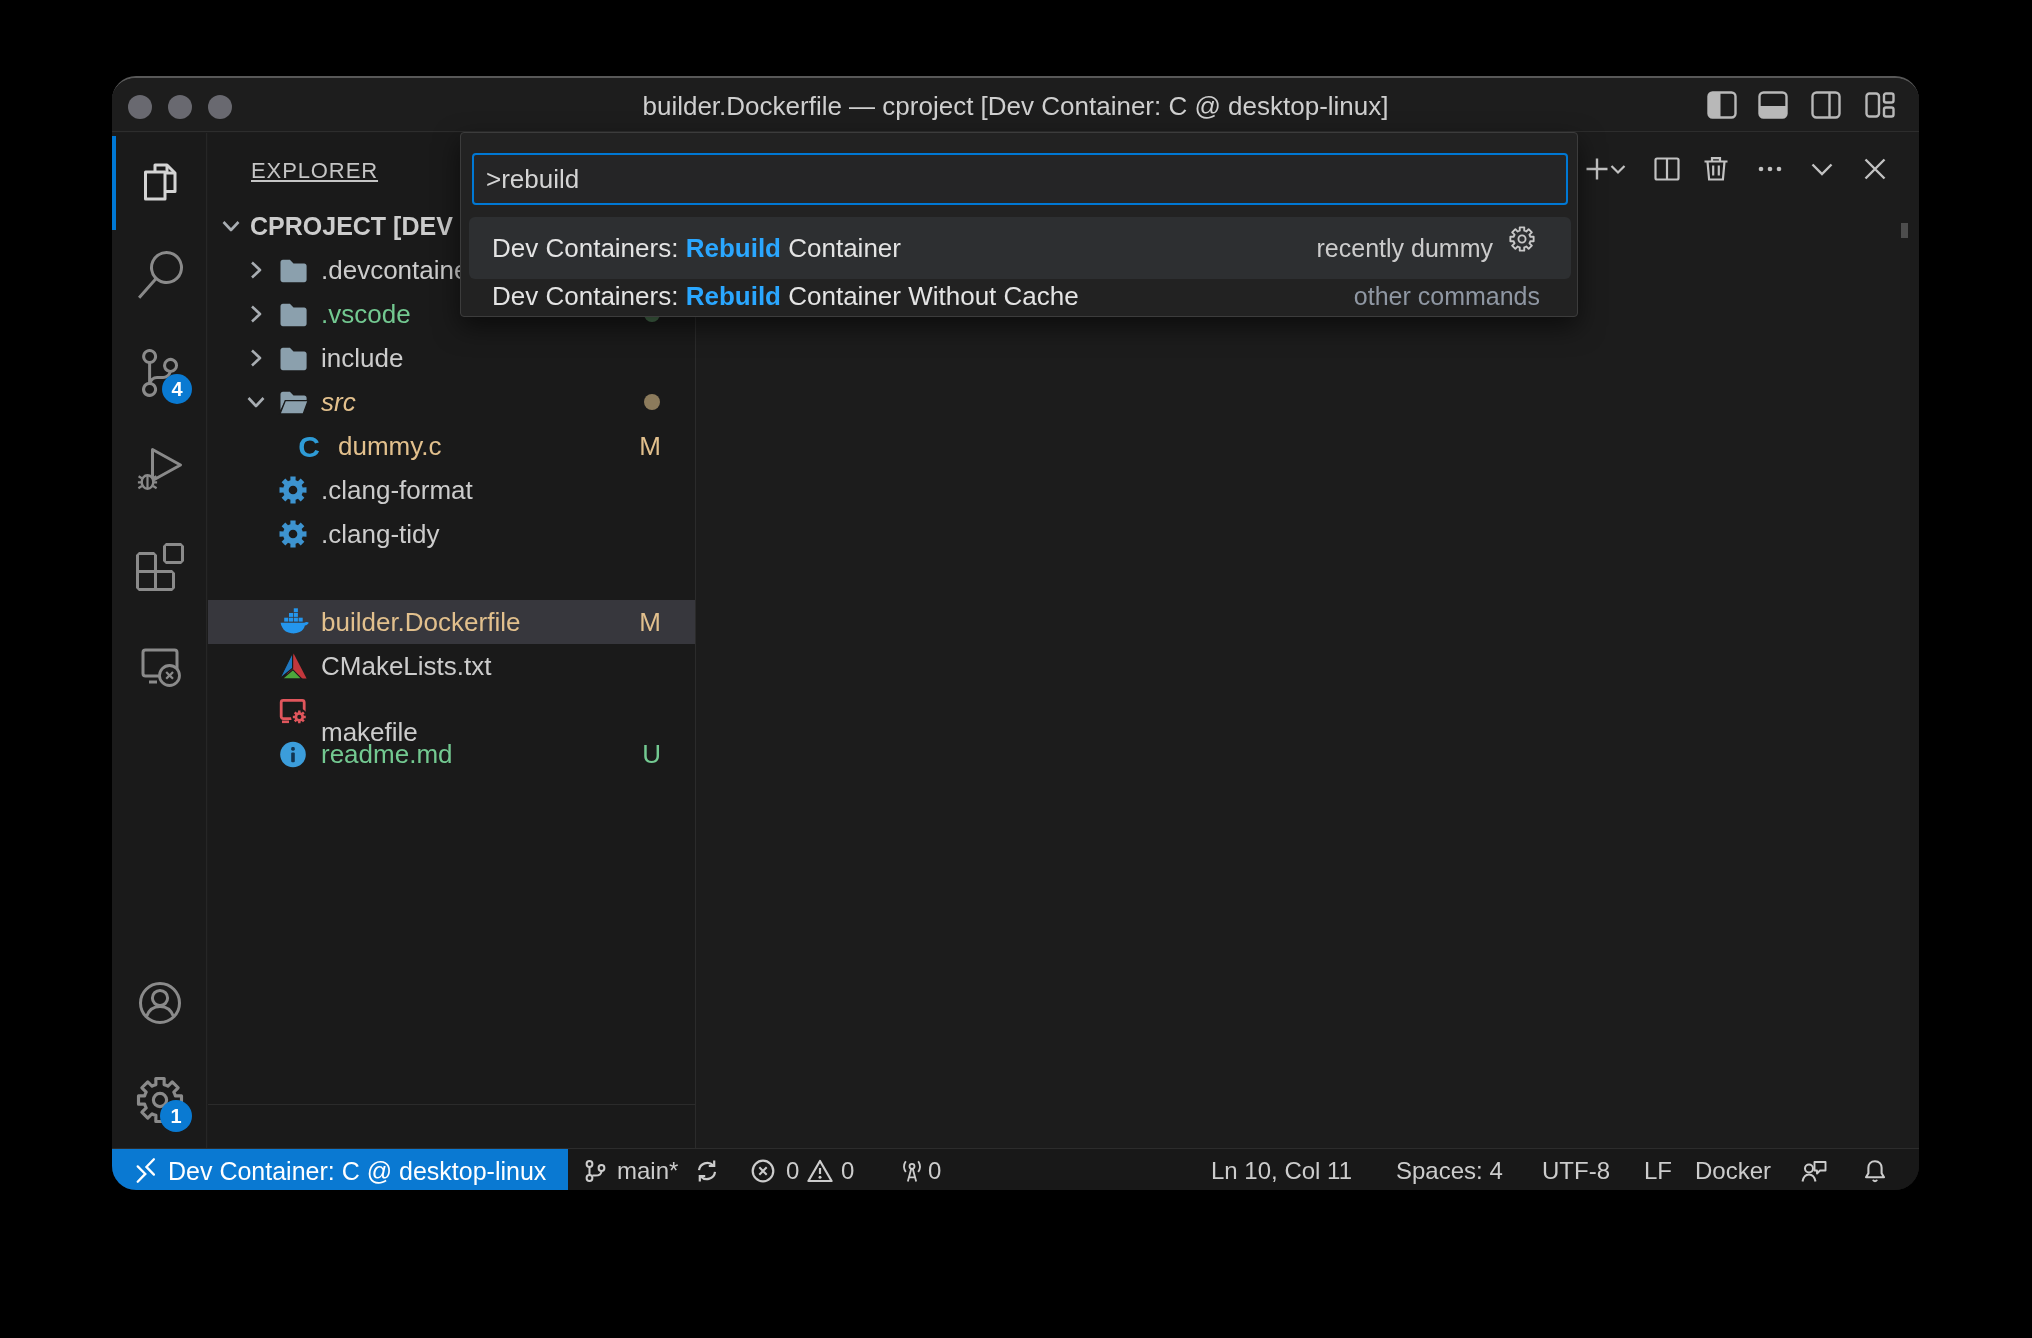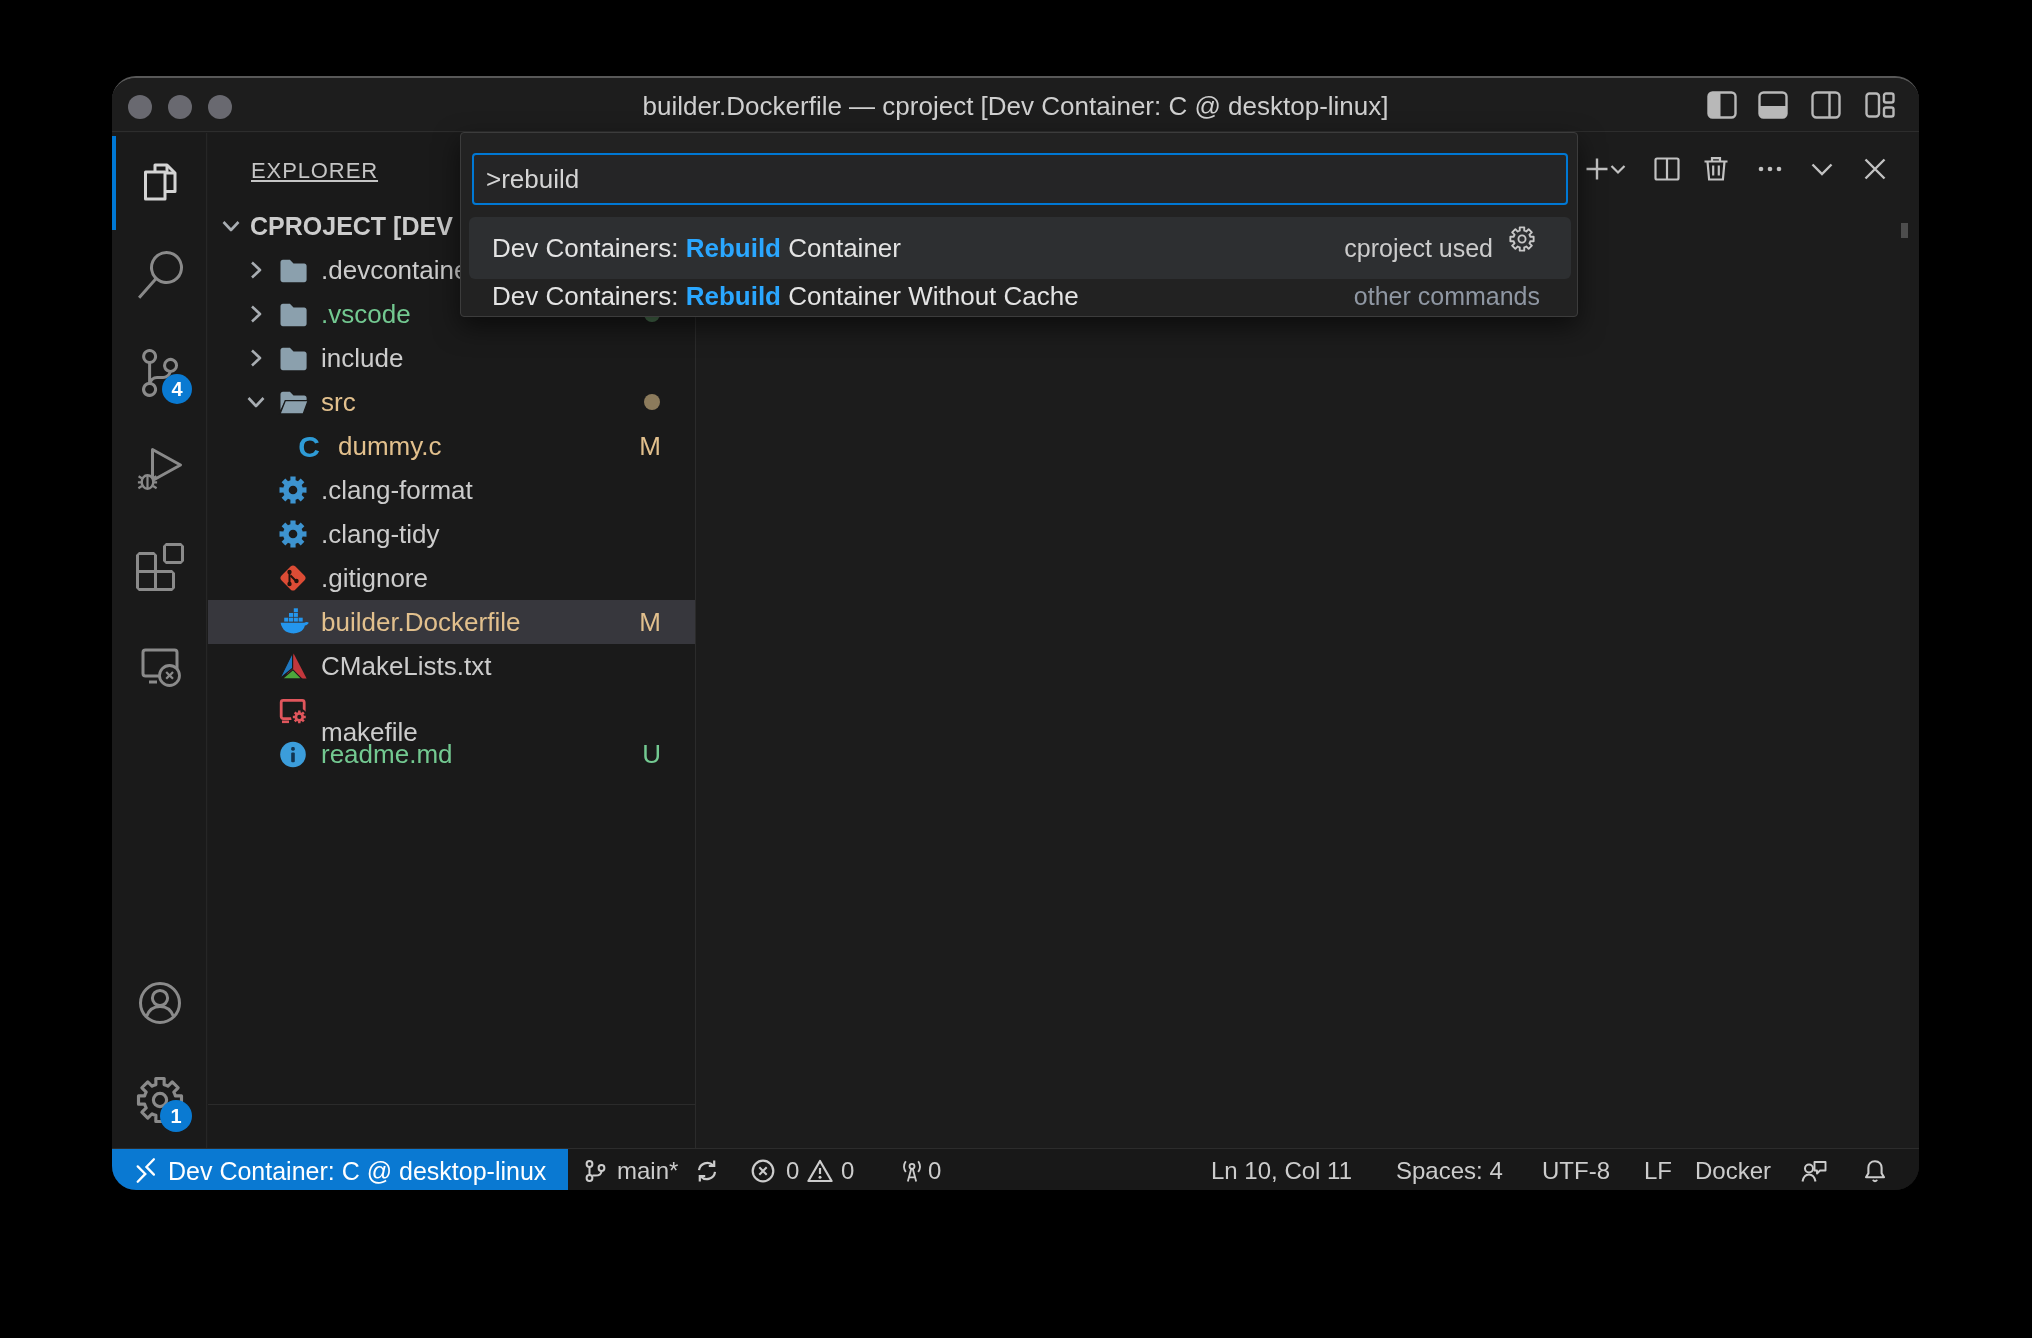--- a/index.html
+++ b/index.html
@@ -154,21 +154,21 @@
     </div>
     <div class="row" style="top:203px;">
       <div class="chev" id="c-inc"><svg width="22" height="22" viewBox="0 0 22 22">
             <path d="M7 3.5 l8 7.5 -8 7.5" fill="none" stroke="#a8adb2" stroke-width="2.6" stroke-linejoin="round"></path>
           </svg></div>
       <div class="ficon" id="f-inc"><svg width="32" height="32" viewBox="0 0 32 32">
             <path d="M3.5 8.2 c0-1.3 1-2.4 2.4-2.4 h7 l3.6 3.7 h10.7 c1.3 0 2.4 1 2.4 2.4 v13.9 c0 1.3-1 2.4-2.4 2.4 H5.9 c-1.3 0-2.4-1-2.4-2.4 z" fill="#8ba0ad"></path>
           </svg></div>
       <div class="rlabel" style="left:113px;">include</div>
     </div>
-    <div class="row" style="top:247px;">
+    <div class="row" style="top:247px;font-style:italic;">
       <div class="chev" id="c-src"><svg width="22" height="22" viewBox="0 0 22 22">
             <path d="M3.5 7 l7.5 8 7.5-8" fill="none" stroke="#a8adb2" stroke-width="2.6" stroke-linejoin="round"></path>
           </svg></div>
       <div class="ficon" id="f-src"><svg width="32" height="32" viewBox="0 0 32 32">
             <path d="M3.5 8.2 c0-1.3 1-2.4 2.4-2.4 h7 l3.6 3.7 h10.7 c1.3 0 2.4 1 2.4 2.4 v2 H8.6 L3.5 24 z" fill="#8ba0ad"></path>
             <path d="M2.9 27.9 L8.3 14.6 H31.2 L26.2 27.9 z" fill="#8ba0ad" stroke="#1a1a1a" stroke-width="1.4"></path>
           </svg></div>
       <div class="rlabel gitmod" style="left:113px;">src</div>
       <div class="fdot" style="background:#8c7b5c;"></div>
     </div>
@@ -183,31 +183,20 @@
       <div class="ficon" id="f-cf1"><svg width="32" height="32" viewBox="0 0 34 34">
             <path transform="translate(1,1)" d="M13.26 5.76L13.21 1.67L18.79 1.67L18.74 5.76A10.6 10.6 0 0 1 21.30 6.82L24.16 3.90L28.10 7.84L25.18 10.70A10.6 10.6 0 0 1 26.24 13.26L30.33 13.21L30.33 18.79L26.24 18.74A10.6 10.6 0 0 1 25.18 21.30L28.10 24.16L24.16 28.10L21.30 25.18A10.6 10.6 0 0 1 18.74 26.24L18.79 30.33L13.21 30.33L13.26 26.24A10.6 10.6 0 0 1 10.70 25.18L7.84 28.10L3.90 24.16L6.82 21.30A10.6 10.6 0 0 1 5.76 18.74L1.67 18.79L1.67 13.21L5.76 13.26A10.6 10.6 0 0 1 6.82 10.70L3.90 7.84L7.84 3.90L10.70 6.82A10.6 10.6 0 0 1 13.26 5.76ZM20.60 16.00A4.6 4.6 0 1 0 11.40 16.00A4.6 4.6 0 1 0 20.60 16.00Z" fill="#3d93cf" fill-rule="evenodd"></path>
           </svg></div>
       <div class="rlabel" style="left:113px;">.clang-format</div>
     </div>
     <div class="row" style="top:379px;">
       <div class="ficon" id="f-cf2"><svg width="32" height="32" viewBox="0 0 34 34">
             <path transform="translate(1,1)" d="M13.26 5.76L13.21 1.67L18.79 1.67L18.74 5.76A10.6 10.6 0 0 1 21.30 6.82L24.16 3.90L28.10 7.84L25.18 10.70A10.6 10.6 0 0 1 26.24 13.26L30.33 13.21L30.33 18.79L26.24 18.74A10.6 10.6 0 0 1 25.18 21.30L28.10 24.16L24.16 28.10L21.30 25.18A10.6 10.6 0 0 1 18.74 26.24L18.79 30.33L13.21 30.33L13.26 26.24A10.6 10.6 0 0 1 10.70 25.18L7.84 28.10L3.90 24.16L6.82 21.30A10.6 10.6 0 0 1 5.76 18.74L1.67 18.79L1.67 13.21L5.76 13.26A10.6 10.6 0 0 1 6.82 10.70L3.90 7.84L7.84 3.90L10.70 6.82A10.6 10.6 0 0 1 13.26 5.76ZM20.60 16.00A4.6 4.6 0 1 0 11.40 16.00A4.6 4.6 0 1 0 20.60 16.00Z" fill="#3d93cf" fill-rule="evenodd"></path>
           </svg></div>
       <div class="rlabel" style="left:113px;">.clang-tidy</div>
-    </div>
-    <div class="row" style="top:423px;">
-      <div class="ficon" id="f-git"><svg width="32" height="32" viewBox="0 0 32 32">
-            <rect x="6.2" y="6.2" width="19.6" height="19.6" rx="3.5" transform="rotate(45 16 16)" fill="#dd4c35"></rect>
-            <path d="M12.5 9.5 V22.5" stroke="#21130d" stroke-width="2"></path>
-            <path d="M13.5 13.5 l5.5 5.5" stroke="#21130d" stroke-width="2"></path>
-            <circle cx="12.5" cy="10" r="2.2" fill="#21130d"></circle>
-            <circle cx="12.5" cy="22" r="2.2" fill="#21130d"></circle>
-            <circle cx="19.5" cy="19" r="2.2" fill="#21130d"></circle>
-          </svg></div>
-      <div class="rlabel" style="left:113px;">.gitignore</div>
     </div>
     <div class="row" id="selrow" style="top:467px;">
       <div class="ficon" id="f-docker"><svg width="32" height="32" viewBox="0 0 32 32">
             <g fill="#2496ed">
               <rect x="7.2" y="11.7" width="4.1" height="3.9"></rect>
               <rect x="12" y="11.7" width="4.1" height="3.9"></rect>
               <rect x="16.8" y="11.7" width="4.1" height="3.9"></rect>
               <rect x="21.6" y="11.7" width="4.1" height="3.9"></rect>
               <rect x="12" y="7" width="4.1" height="3.9"></rect>
               <rect x="16.8" y="7" width="4.1" height="3.9"></rect>
@@ -329,21 +318,21 @@
           <path d="M12 22.8 a2.1 2.1 0 0 0 4 0" fill="none" stroke="#cccccc" stroke-width="2"></path>
         </svg></div>
   </div>
 
   <div id="palette">
     <div id="pal-input">
         <span>&gt;rebuild</span>
       </div>
     <div class="prow" id="prow1">
       <div class="ptext">Dev Containers: <span class="hl">Rebuild</span> Container</div>
-      <div class="pright" style="right:78px; color:#cccccc; font-size:25px;">cproject used</div>
+      <div class="pright" style="right:78px; color:#cccccc; font-size:25px;">recently dummy</div>
       <div class="abs" id="pal-gear" style="right:36px; top:9px; width:26px; height:26px;"><svg width="26" height="26" viewBox="0 0 32 32">
             <path d="M13.26 5.76L13.21 1.67L18.79 1.67L18.74 5.76A10.6 10.6 0 0 1 21.30 6.82L24.16 3.90L28.10 7.84L25.18 10.70A10.6 10.6 0 0 1 26.24 13.26L30.33 13.21L30.33 18.79L26.24 18.74A10.6 10.6 0 0 1 25.18 21.30L28.10 24.16L24.16 28.10L21.30 25.18A10.6 10.6 0 0 1 18.74 26.24L18.79 30.33L13.21 30.33L13.26 26.24A10.6 10.6 0 0 1 10.70 25.18L7.84 28.10L3.90 24.16L6.82 21.30A10.6 10.6 0 0 1 5.76 18.74L1.67 18.79L1.67 13.21L5.76 13.26A10.6 10.6 0 0 1 6.82 10.70L3.90 7.84L7.84 3.90L10.70 6.82A10.6 10.6 0 0 1 13.26 5.76Z" fill="none" stroke="#c8c8c8" stroke-width="2.3" stroke-linejoin="round"></path>
             <circle cx="16" cy="16" r="4.4" fill="none" stroke="#c8c8c8" stroke-width="2.3"></circle>
           </svg></div>
     </div>
     <div class="prow" id="prow2">
       <div class="ptext">Dev Containers: <span class="hl">Rebuild</span> Container Without Cache</div>
       <div class="pright" style="right:31px; color:#8f97a3; font-size:25px;">other commands</div>
     </div>
   </div>

